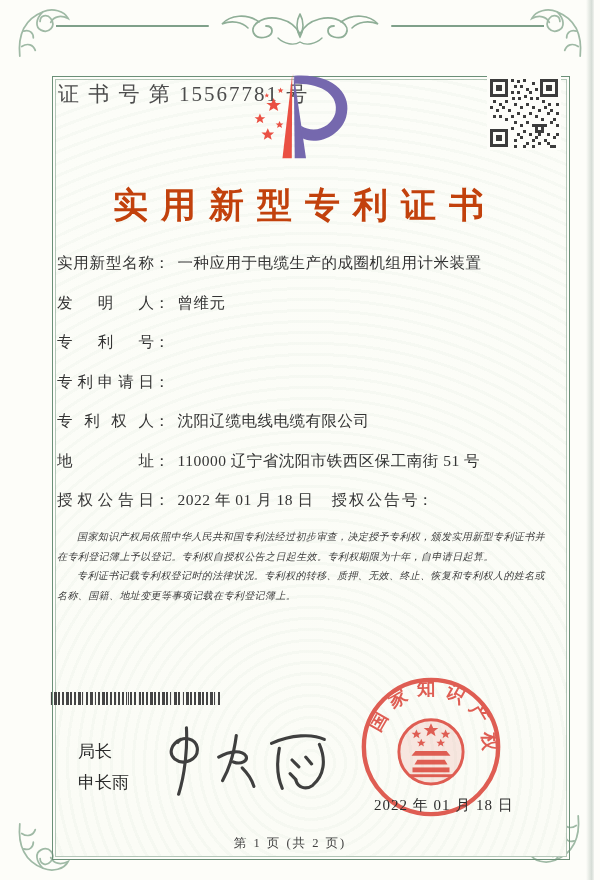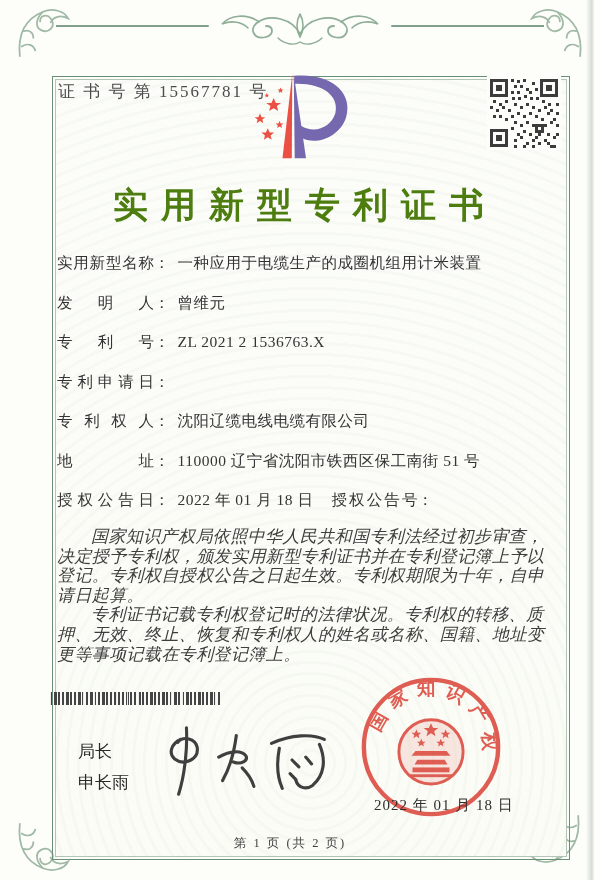--- a/index.html
+++ b/index.html
@@ -19,36 +19,36 @@
   .corner.bl{left:14px;top:818px;transform:scaleY(-1);}
   .corner.br{left:526px;top:810px;transform:scale(-1,-1);}
   
   .frame{position:absolute;left:52px;top:76px;right:30px;bottom:20px;
     border:1.6px solid #6a8f77;}
   .frame-inner{position:absolute;inset:2px;border:1px solid rgba(106,143,119,.5);
     background:
       repeating-radial-gradient(circle at 50% 88%, rgba(125,165,140,.045) 0 3px, rgba(125,165,140,0) 3px 11px),
       linear-gradient(#fcfdf8,#fbfcf6);}
   
-  .cert-no{position:absolute;left:58px;top:80px;font-size:17px;letter-spacing:2px;color:#4c4c4c;}
+  .cert-no{position:absolute;left:58px;top:80px;font-size:21px;letter-spacing:2px;color:#4c4c4c;}
   .logo{position:absolute;left:246px;top:68px;width:120px;height:98px;}
   .qr{position:absolute;left:487px;top:76px;width:74px;height:74px;}
   .title{position:absolute;left:0;right:20px;top:182px;text-align:center;
-    font-size:35px;font-weight:700;letter-spacing:13px;padding-left:30px;color:#4d7c0f;}
+    font-size:35px;font-weight:700;letter-spacing:13px;padding-left:30px;color:#c2410c;}
   
   .fields{position:absolute;left:57px;top:252px;width:500px;font-size:15.5px;color:#343434;}
   .frow{display:flex;align-items:baseline;margin-bottom:18.5px;line-height:21px;white-space:nowrap;}
   .flabel{display:inline-block;width:97px;text-align:justify;text-align-last:justify;}
   .fcolon{margin-right:8px;}
   .fvalue{letter-spacing:.5px;}
   .fpair2{margin-left:18px;display:flex;align-items:flex-end;}
   .fpair2 .flabel{width:86px;}
   
   .body-text{position:absolute;left:57px;top:527px;width:496px;
-    font-size:17px;line-height:19.6px;font-style:italic;color:#3d3d3d;}
+    font-size:10px;line-height:19.6px;font-style:italic;color:#3d3d3d;}
   .body-text p{margin:0;text-indent:2em;letter-spacing:.4px;}
   
   .barcode{position:absolute;left:50px;top:692px;width:172px;height:13px;
     background-image:
       repeating-linear-gradient(90deg,rgba(253,253,249,.9) 0 1px,rgba(253,253,249,0) 1px 11px),
       repeating-linear-gradient(90deg,#454545 0 2px,rgba(0,0,0,0) 2px 4px),
       repeating-linear-gradient(90deg,#454545 0 1px,rgba(0,0,0,0) 1px 6px);}
   
   .director{position:absolute;left:58px;top:736px;font-size:17px;line-height:31px;color:#2b2b2b;
     font-family:"Liberation Sans","DejaVu Sans",sans-serif;margin-left:20px;}
@@ -145,21 +145,20 @@
         <span class="fvalue">一种应用于电缆生产的成圈机组用计米装置</span>
     </div>
     <div class="frow">
       <span class="flabel">发明人</span>
         <span class="fcolon">：</span>
         <span class="fvalue">曾维元</span>
     </div>
     <div class="frow">
       <span class="flabel">专利号</span>
         <span class="fcolon">：</span>
-        <span class="fvalue">ZL 2021 2 1536763.X</span>
     </div>
     <div class="frow">
       <span class="flabel">专利申请日</span>
         <span class="fcolon">：</span>
     </div>
     <div class="frow">
       <span class="flabel">专利权人</span>
         <span class="fcolon">：</span>
         <span class="fvalue">沈阳辽缆电线电缆有限公司</span>
     </div>

